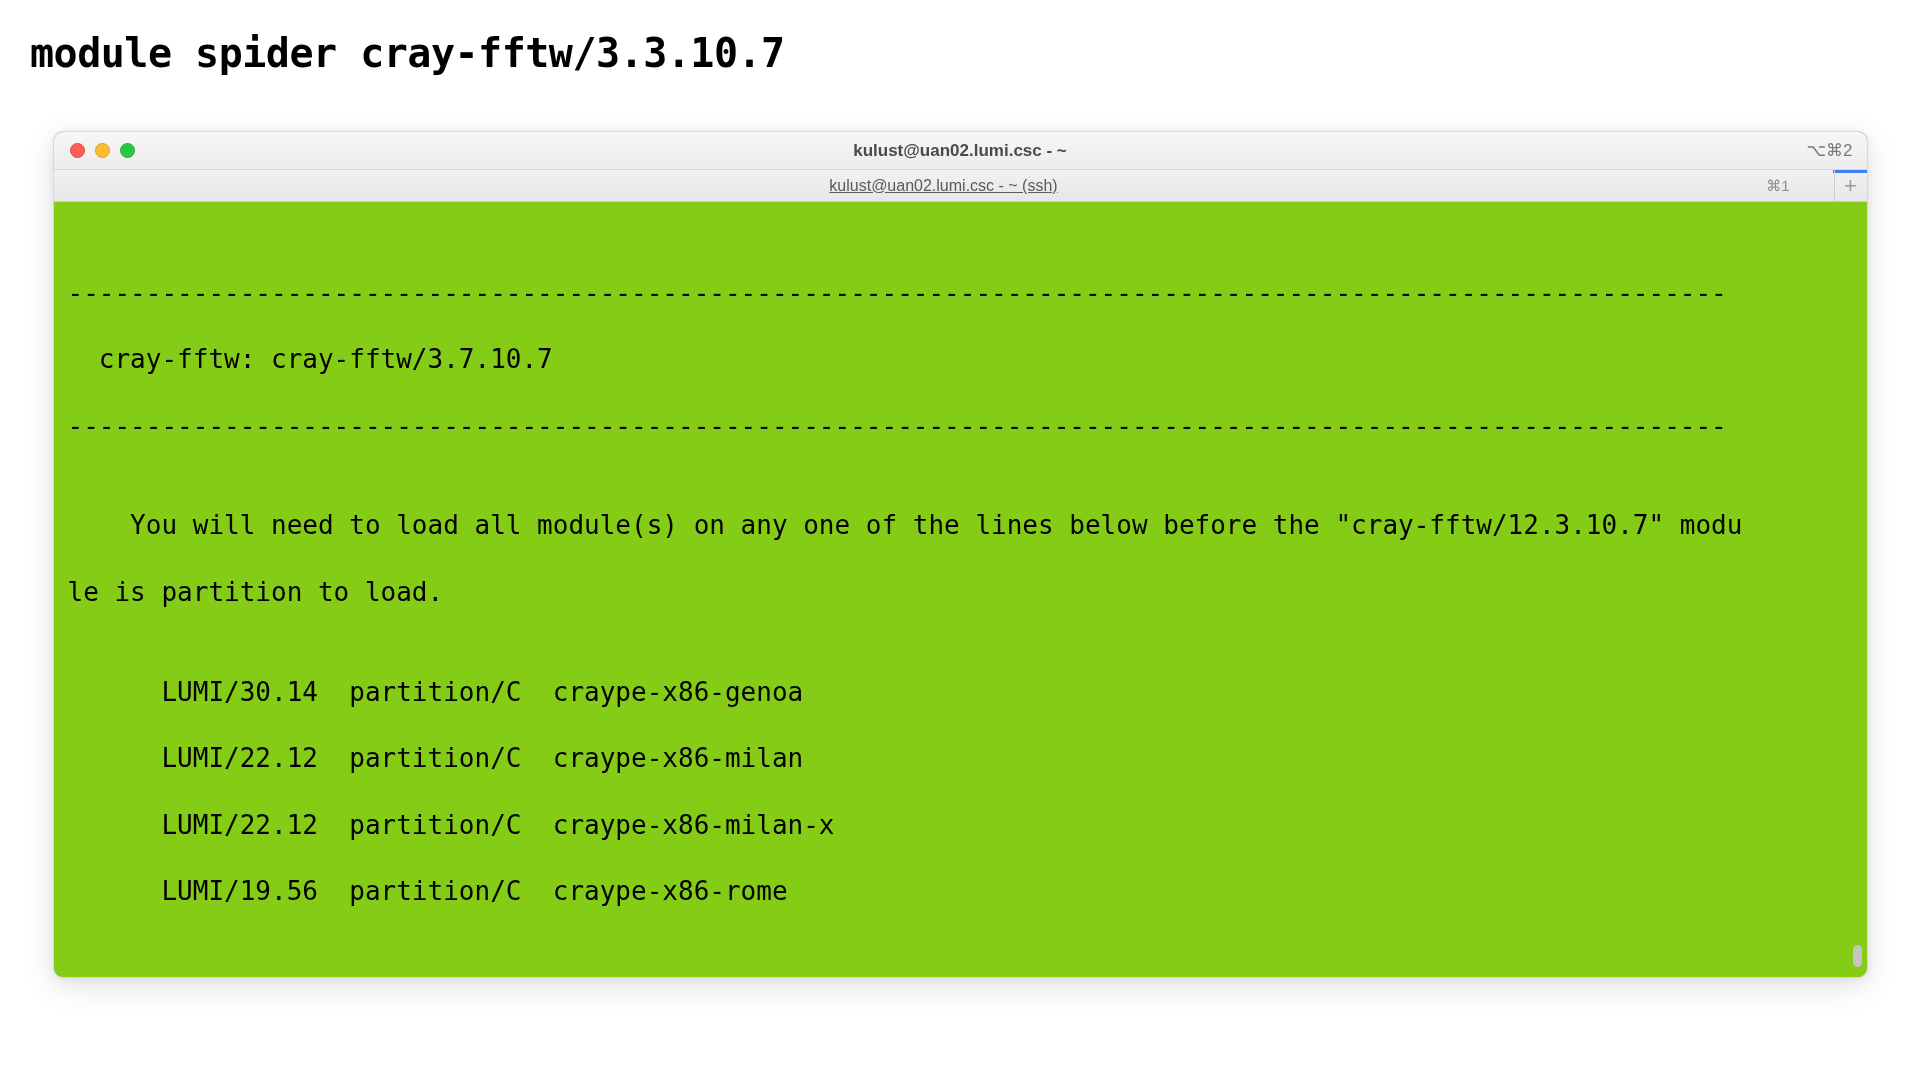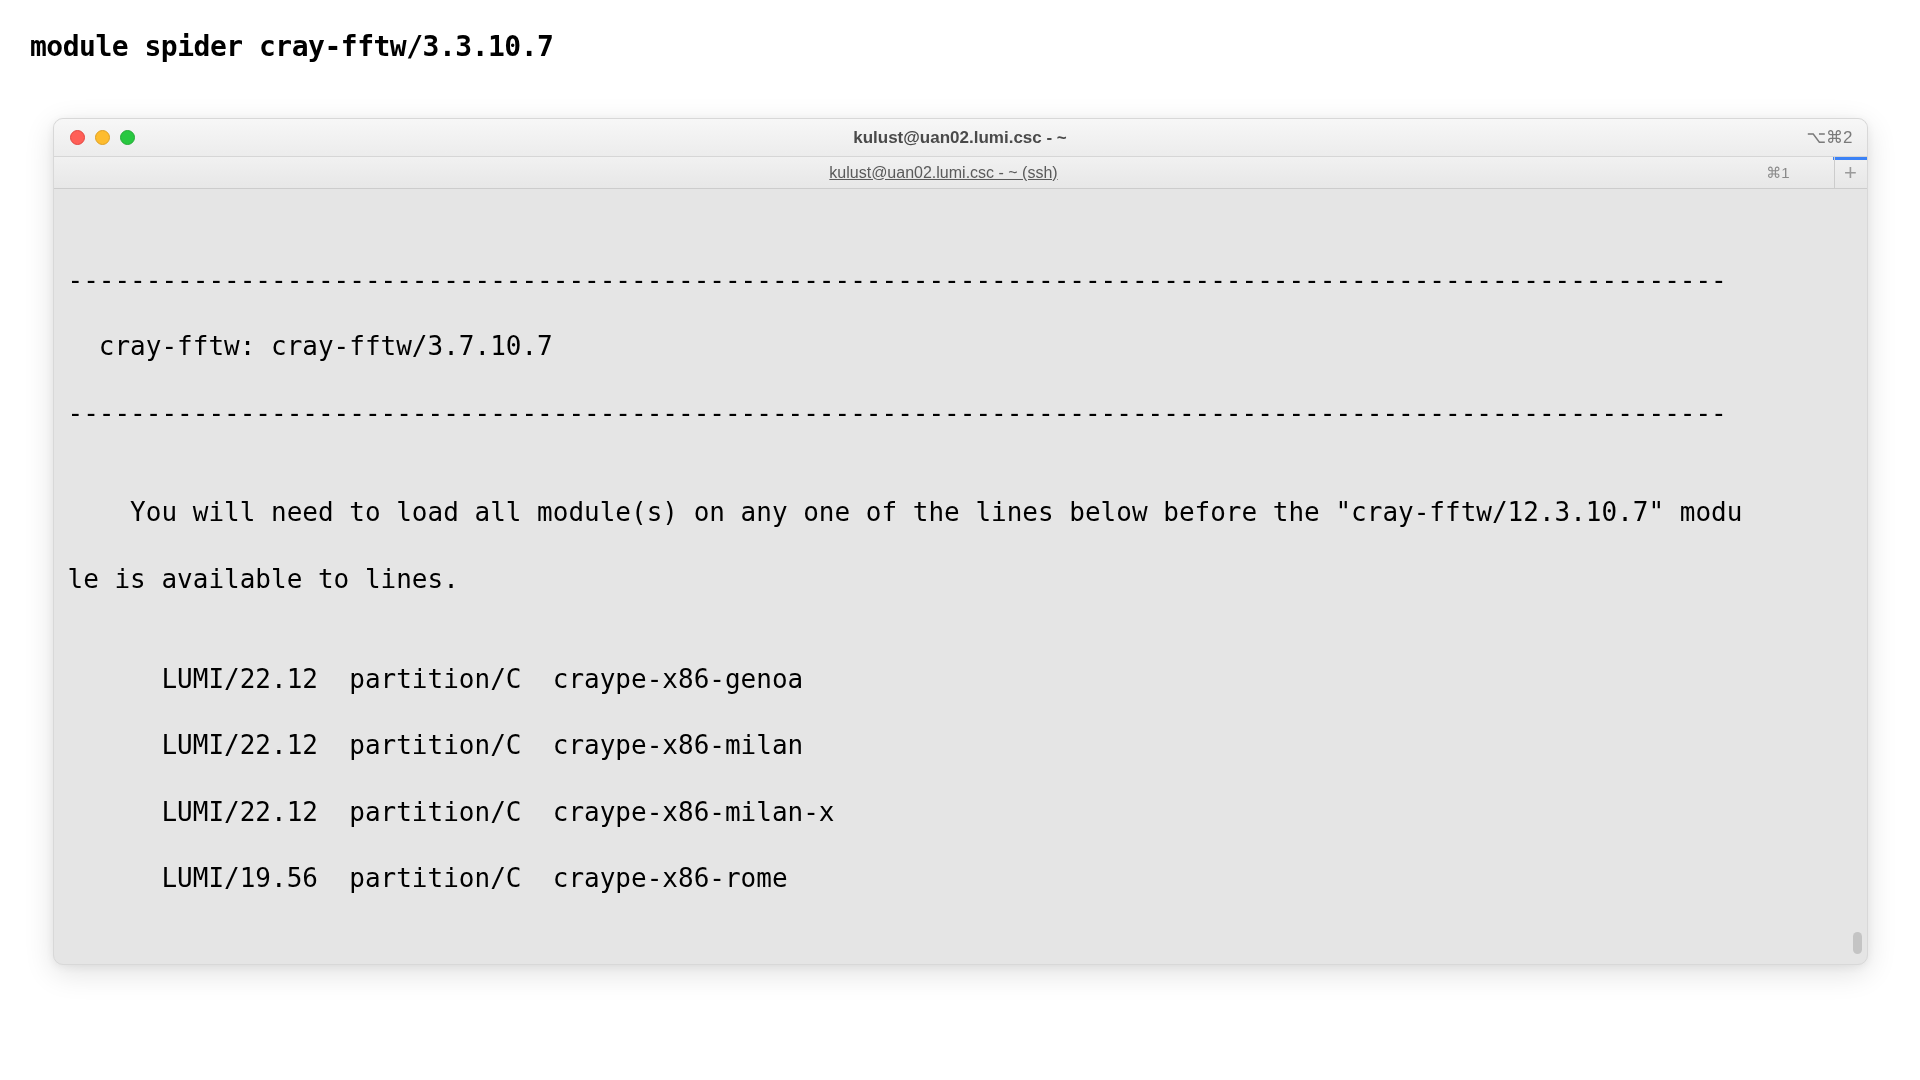--- a/index.html
+++ b/index.html
@@ -12,31 +12,31 @@
       font-family: -apple-system, BlinkMacSystemFont, "Segoe UI", sans-serif;
       background: #ffffff;
       width: 1920px;
       height: 1080px;
       padding: 30px 30px;
       position: relative;
     }
 
     .page-title {
       font-family: "SF Mono", "Menlo", "Monaco", "Consolas", monospace;
-      font-size: 28px;
+      font-size: 40px;
       font-weight: 700;
       color: #000;
       margin-bottom: 55px;
       letter-spacing: -0.5px;
     }
 
     .terminal-window {
       width: 1815px;
       margin: 12px auto;
-      background: #e5e5e5;
+      background: #84cc16;
       border: 1px solid #d8d8d8;
       border-radius: 10px;
       box-shadow: 0 8px 30px rgba(0,0,0,0.12), 0 2px 8px rgba(0,0,0,0.06);
       overflow: hidden;
       position: relative;
     }
 
     .title-bar {
       height: 38px;
       background: linear-gradient(to bottom, #f7f7f7, #ececec);
@@ -181,23 +181,23 @@
     </div>
   </div>
 
   <div class="terminal-body">
 <div class="term-line"></div>
 <div class="term-line">----------------------------------------------------------------------------------------------------------</div>
 <div class="term-line">  cray-fftw: cray-fftw/3.7.10.7</div>
 <div class="term-line">----------------------------------------------------------------------------------------------------------</div>
 <div class="term-line"></div>
 <div class="term-line">    You will need to load all module(s) on any one of the lines below before the "cray-fftw/12.3.10.7" modu</div>
-<div class="term-line">le is available to lines.</div>
+<div class="term-line">le is partition to load.</div>
 <div class="term-line"></div>
-<div class="term-line">      LUMI/22.12  partition/C  craype-x86-genoa</div>
+<div class="term-line">      LUMI/30.14  partition/C  craype-x86-genoa</div>
 <div class="term-line">      LUMI/22.12  partition/C  craype-x86-milan</div>
 <div class="term-line">      LUMI/22.12  partition/C  craype-x86-milan-x</div>
 <div class="term-line">      LUMI/19.56  partition/C  craype-x86-rome</div>
 
 
 
 
 
 
 

